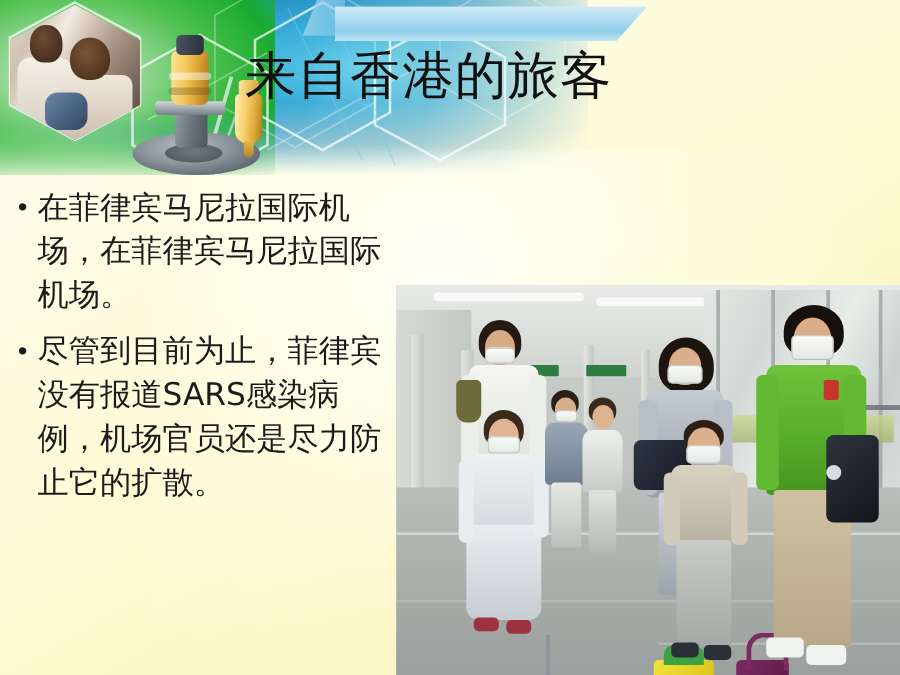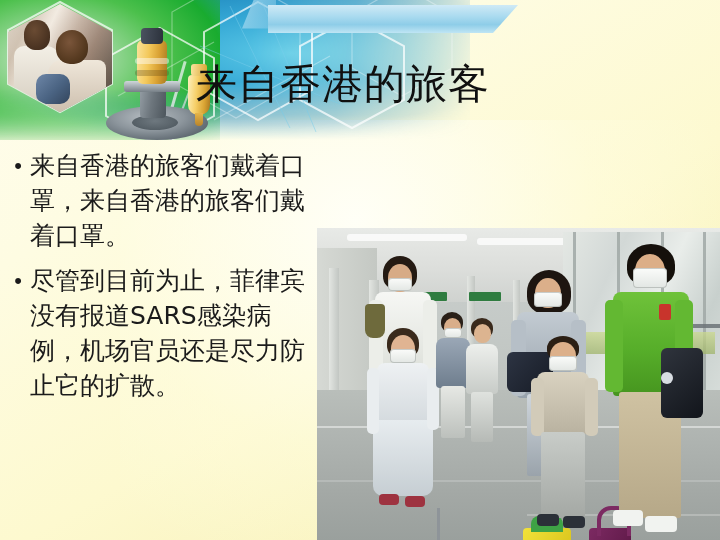--- a/index.html
+++ b/index.html
@@ -203,21 +203,20 @@
   .slide-title {
     position: absolute;
     left: 196px; top: 38px;
     width: 420px;
     font-family: "Liberation Serif", "DejaVu Serif", serif;
     font-size: 41px;
     line-height: 1.12;
     color: #101010;
     letter-spacing: 1px;
     white-space: nowrap;
-    margin-top: 24px;
   }
 
   
   .bullets {
     position: absolute;
     left: 6px; top: 148px;
     width: 300px;
   }
   .bullet-row {
     display: flex;
@@ -381,21 +380,21 @@
     <div class="ribbon"></div>
   </div>
 
 
   <div class="slide-title">来自香港的旅客</div>
 
   <div class="bullets">
 
     <div class="bullet-row">
       <div class="bullet-dot">•</div>
-      <div class="bullet-text">来自香港的旅客们戴着口罩，来自香港的旅客们戴着口罩。</div>
+      <div class="bullet-text">在菲律宾马尼拉国际机场，在菲律宾马尼拉国际机场。</div>
     </div>
 
     <div class="bullet-row">
       <div class="bullet-dot">•</div>
       <div class="bullet-text">尽管到目前为止，菲律宾没有报道SARS感染病例，机场官员还是尽力防止它的扩散。</div>
     </div>
 
   </div>
 
   <div class="photo">

